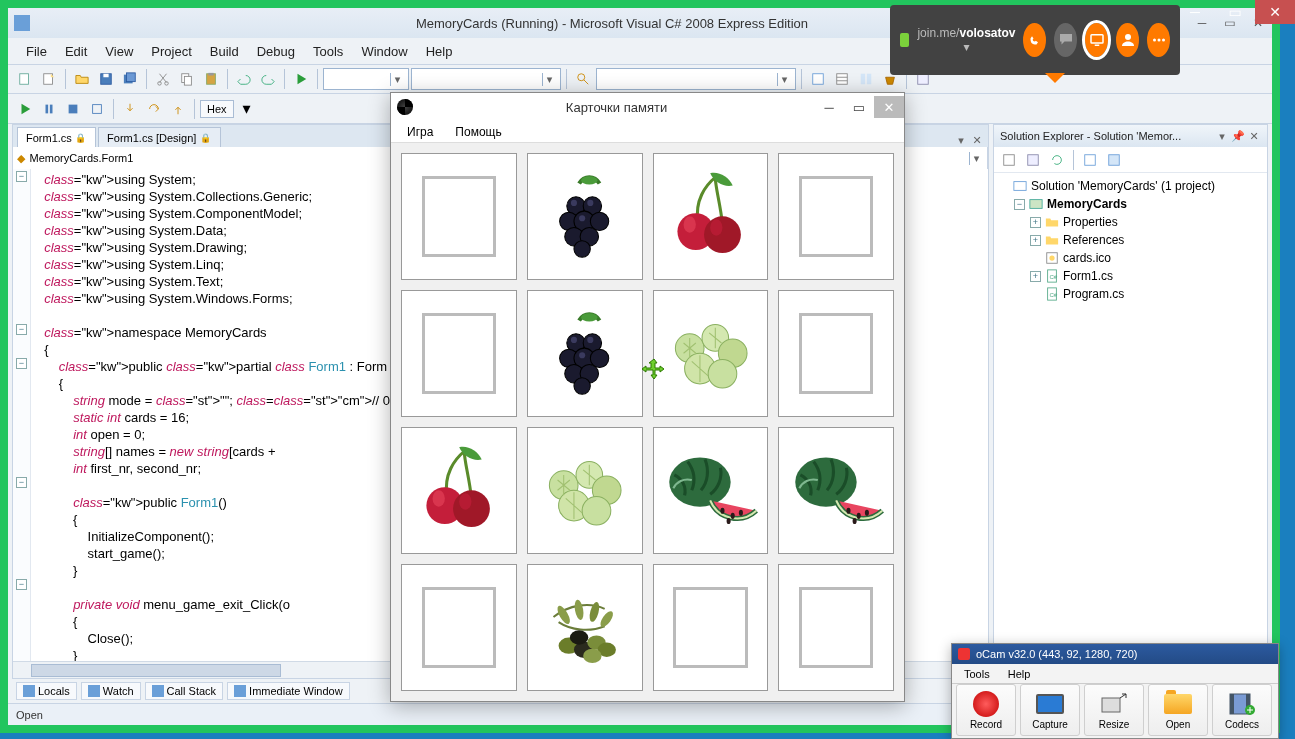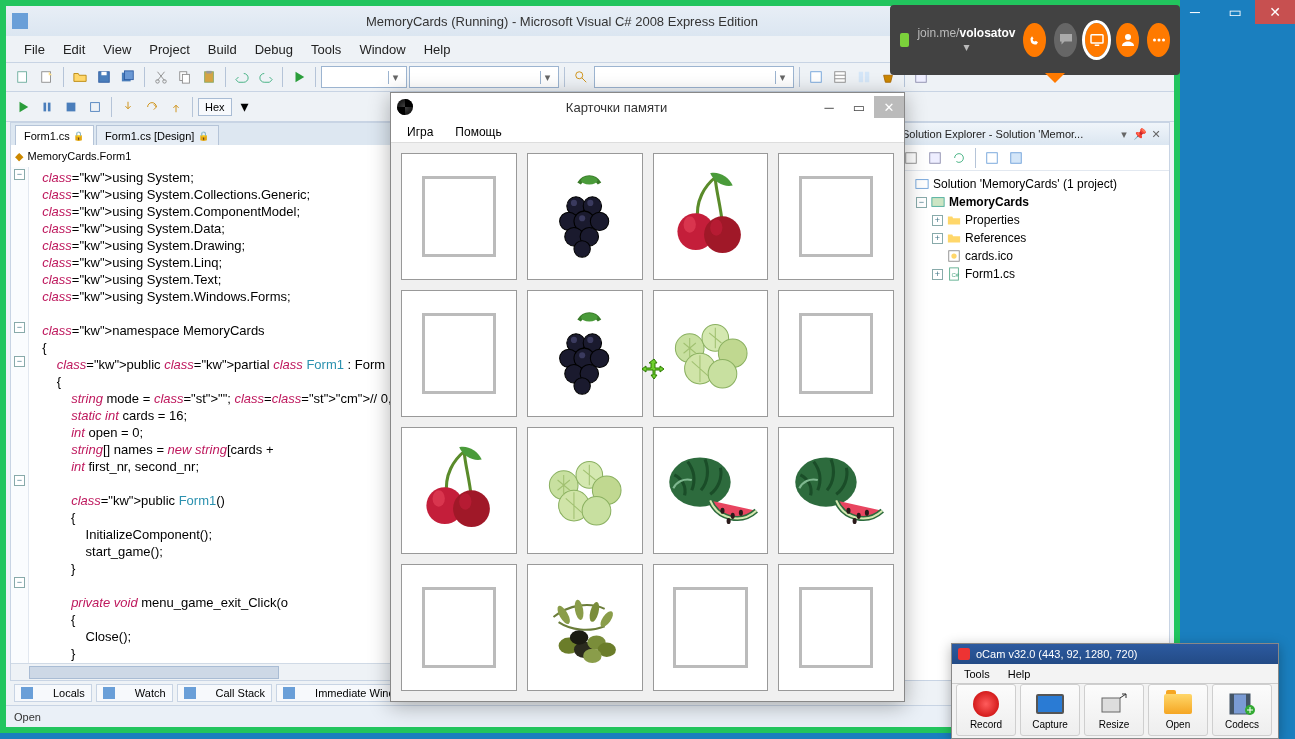--- a/index.html
+++ b/index.html
@@ -1,19 +1,19 @@
 <!DOCTYPE html>
 <html><head>
 <meta charset="utf-8">
 <style>
 * { box-sizing: border-box; margin: 0; padding: 0; font-family: "Segoe UI", Tahoma, sans-serif; }
 body { width: 1295px; height: 739px; background: #1a7fbf; overflow: hidden; position: relative; }
 
 
-.vs { position: absolute; top: 0; left: 0; width: 1180px; height: 733px; background: #eef2f6; border: 6px solid #22c55e; display: flex; flex-direction: column; }
+.vs { position: absolute; top: 0; left: 0; width: 1280px; height: 733px; background: #eef2f6; border: 8px solid #22c55e; display: flex; flex-direction: column; }
 .vs-titlebar { height: 30px; background: linear-gradient(#e8eef6,#dbe6f1); display: flex; align-items: center; font-size: 12px; color: #333; }
 .vs-titlebar .icon { width: 16px; height: 16px; margin: 0 6px; background: #6a9fd8; }
 .vs-title { flex: 1; text-align: center; font-size: 13px; }
 .vs-ctrls { display: flex; }
 .vs-ctrls div { width: 28px; height: 20px; display: flex; align-items: center; justify-content: center; font-size: 12px; color: #555; }
 
 .vs-menu { height: 26px; display: flex; align-items: center; padding: 0 10px; gap: 2px; font-size: 13px; color: #222; }
 .vs-menu span { padding: 3px 8px; }
 
 .vs-tb { height: 30px; border-top: 1px solid #c8d4e4; border-bottom: 1px solid #c8d4e4; display: flex; align-items: center; padding: 0 6px; gap: 2px; background: #eef2f6; }
@@ -42,21 +42,21 @@
 .code { flex: 1; display: flex; font-family: Consolas, "Courier New", monospace; font-size: 13px; overflow: hidden; }
 .outline { width: 18px; background: #fafcfe; border-right: 1px solid #e2e8f0; position: relative; }
 .om { position: absolute; left: 3px; width: 11px; height: 11px; border: 1px solid #8aa; color: #478; font-size: 9px; line-height: 9px; text-align: center; background: #fff; }
 .code pre { padding: 2px 6px; white-space: pre; line-height: 17px; color: #000; }
 .kw { color: #be185d; font-style: italic; } .tp { color: #2b91af; }
 
 .hscroll { height: 17px; background: #eef2f6; border-top: 1px solid #d0dae6; position: relative; }
 .hscroll .thumb { position: absolute; left: 18px; width: 250px; top: 2px; height: 13px; background: #cdd8e6; border: 1px solid #a9bcd4; }
 
 .dbg-tabs { height: 24px; display: flex; align-items: center; padding: 0 8px; gap: 4px; }
-.dtab { font-size: 11px; padding: 2px 6px; border: 1px solid #c8d4e4; background: #f7f9fc; display: flex; align-items: center; gap: 20px; }
+.dtab { font-size: 11px; padding: 2px 6px; border: 1px solid #c8d4e4; background: #f7f9fc; display: flex; align-items: center; gap: 3px; }
 .dtab .ico { width: 12px; height: 12px; background: #6a9fd8; }
 
 .status { height: 22px; background: #eaf0f7; border-top: 1px solid #c8d4e4; display: flex; align-items: center; font-size: 11px; padding: 0 8px; color: #333; }
 .status .rt { margin-left: auto; }
 
 .solexp { width: 275px; border: 1px solid #c8d4e4; background: #fff; display: flex; flex-direction: column; margin-right: 4px; }
 .solexp-hd { height: 22px; background: linear-gradient(#f0f5fa,#dbe6f1); font-size: 11px; display: flex; align-items: center; padding: 0 6px; color: #222; }
 .solexp-hd .r { margin-left: auto; display: flex; gap: 2px; }
 .solexp-hd .r span { width: 14px; text-align: center; color: #666; }
 .solexp-tb { height: 26px; border-bottom: 1px solid #e2e8f0; display: flex; align-items: center; padding: 0 4px; gap: 2px; }
@@ -454,20 +454,28 @@
             <span>cards.ico</span>
           </div>
         <div class="tn ind2">
             <span class="exp">+</span>
             <svg class="fic" viewBox="0 0 16 16">
               <rect x="3" y="1" width="10" height="14" fill="#fff" stroke="#5a8"></rect>
               <text x="5" y="11" font-size="7" fill="#5a8">C#</text>
             </svg>
             <span>Form1.cs</span>
           </div>
+        <div class="tn ind2">
+            <span class="noexp"></span>
+            <svg class="fic" viewBox="0 0 16 16">
+              <rect x="3" y="1" width="10" height="14" fill="#fff" stroke="#5a8"></rect>
+              <text x="5" y="11" font-size="7" fill="#5a8">C#</text>
+            </svg>
+            <span>Program.cs</span>
+          </div>
       </div>
     </div>
   </div>
 
   <div class="dbg-tabs">
     <div class="dtab">
         <div class="ico"></div>
         <span>Locals</span>
       </div>
     <div class="dtab">

